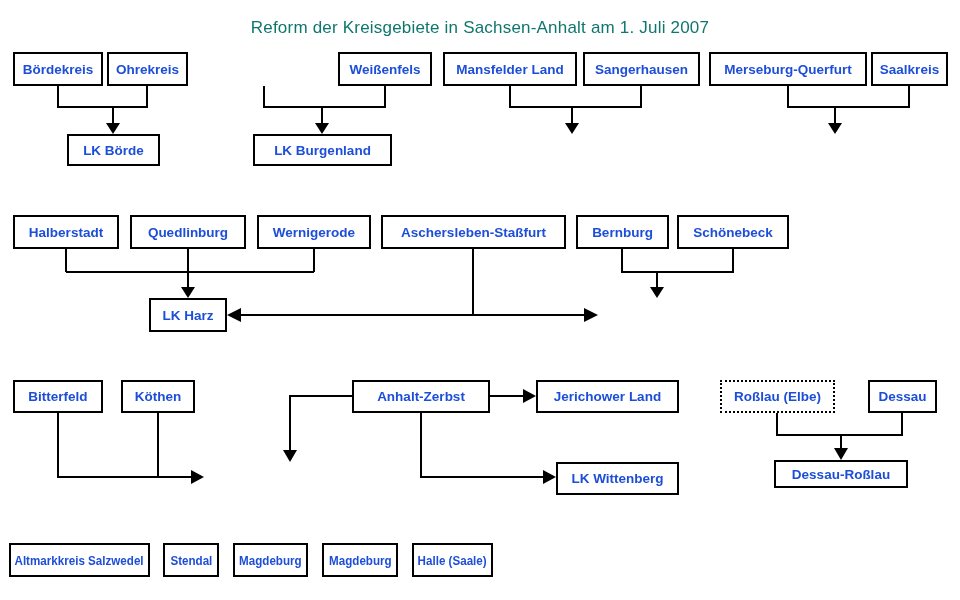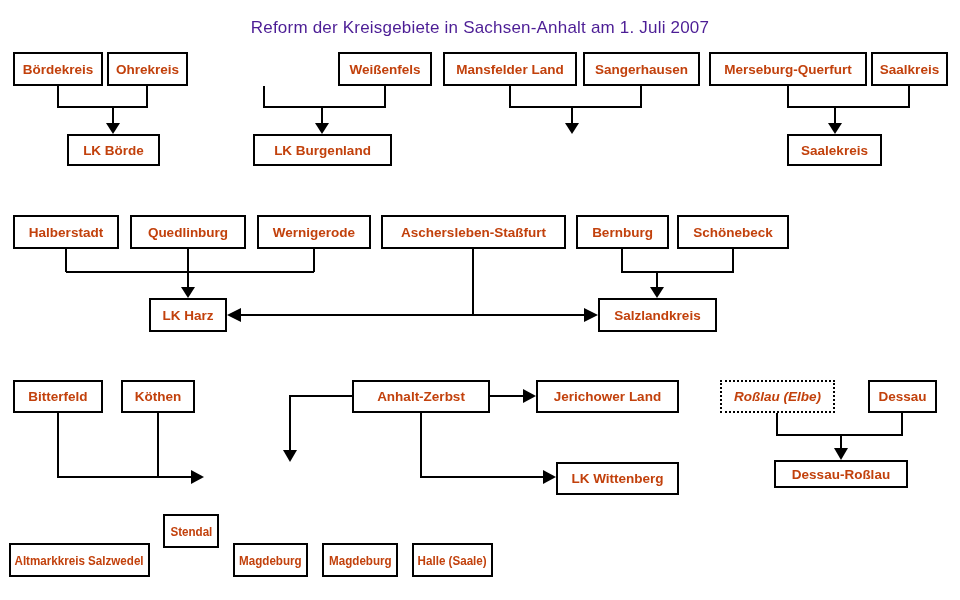--- a/index.html
+++ b/index.html
@@ -2,31 +2,31 @@
 <html><head>
 <meta charset="utf-8">
 <style>
   html,body{margin:0;padding:0;background:#fff;}
   .canvas{
     position:relative;width:960px;height:600px;background:#ffffff;
     font-family:"Liberation Sans",sans-serif;overflow:hidden;
   }
   .title{
     position:absolute;top:18px;left:0;width:960px;text-align:center;
-    font-size:17px;font-weight:400;color:#4c1d95;letter-spacing:.2px;
+    font-size:17px;font-weight:400;color:#0f766e;letter-spacing:.2px;
   }
   .connectors{position:absolute;left:0;top:0;}
   .connectors path{stroke:#000;stroke-width:2;fill:none;}
   .connectors polygon{fill:#000;stroke:none;}
   .node{
     position:absolute;box-sizing:border-box;border:2px solid #000;background:#fff;
     display:flex;align-items:center;justify-content:center;
-    font-weight:bold;font-size:13.5px;color:#c2410c;white-space:nowrap;
+    font-weight:bold;font-size:13.5px;color:#1d4ed8;white-space:nowrap;
   }
-  .node.dotted{border:2px dotted #000;font-style:italic;}
+  .node.dotted{border:2px dotted #000;}
   .lbl{display:inline-block;}
   .lbl.narrow{transform:scaleX(.86);}
 </style>
 </head>
 <body>
 
 <div class="canvas">
 
   <div class="title">Reform der Kreisgebiete in Sachsen-Anhalt am 1. Juli 2007</div>
 
@@ -115,23 +115,20 @@
   <div class="node" style="left:871px;top:52px;width:77px;height:34px">
       <span class="lbl">Saalkreis</span>
     </div>
 
   <div class="node" style="left:67px;top:134px;width:93px;height:32px">
       <span class="lbl">LK Börde</span>
     </div>
   <div class="node" style="left:253px;top:134px;width:139px;height:32px">
       <span class="lbl">LK Burgenland</span>
     </div>
-  <div class="node" style="left:787px;top:134px;width:95px;height:32px">
-      <span class="lbl">Saalekreis</span>
-    </div>
 
   <div class="node" style="left:13px;top:215px;width:106px;height:34px">
       <span class="lbl">Halberstadt</span>
     </div>
   <div class="node" style="left:130px;top:215px;width:116px;height:34px">
       <span class="lbl">Quedlinburg</span>
     </div>
   <div class="node" style="left:257px;top:215px;width:114px;height:34px">
       <span class="lbl">Wernigerode</span>
     </div>
@@ -140,23 +137,20 @@
     </div>
   <div class="node" style="left:576px;top:215px;width:93px;height:34px">
       <span class="lbl">Bernburg</span>
     </div>
   <div class="node" style="left:677px;top:215px;width:112px;height:34px">
       <span class="lbl">Schönebeck</span>
     </div>
 
   <div class="node" style="left:149px;top:298px;width:78px;height:34px">
       <span class="lbl">LK Harz</span>
-    </div>
-  <div class="node" style="left:598px;top:298px;width:119px;height:34px">
-      <span class="lbl">Salzlandkreis</span>
     </div>
 
   <div class="node" style="left:13px;top:380px;width:90px;height:33px">
       <span class="lbl">Bitterfeld</span>
     </div>
   <div class="node" style="left:121px;top:380px;width:74px;height:33px">
       <span class="lbl">Köthen</span>
     </div>
   <div class="node" style="left:352px;top:380px;width:138px;height:33px">
       <span class="lbl">Anhalt-Zerbst</span>
@@ -173,21 +167,21 @@
   <div class="node" style="left:556px;top:462px;width:123px;height:33px">
       <span class="lbl">LK Wittenberg</span>
     </div>
   <div class="node" style="left:774px;top:460px;width:134px;height:28px">
       <span class="lbl">Dessau-Roßlau</span>
     </div>
 
   <div class="node" style="left:9px;top:543px;width:141px;height:34px">
       <span class="lbl narrow">Altmarkkreis Salzwedel</span>
     </div>
-  <div class="node" style="left:163px;top:514px;width:56px;height:34px">
+  <div class="node" style="left:163px;top:543px;width:56px;height:34px">
       <span class="lbl narrow">Stendal</span>
     </div>
   <div class="node" style="left:233px;top:543px;width:75px;height:34px">
       <span class="lbl narrow">Magdeburg</span>
     </div>
   <div class="node" style="left:322px;top:543px;width:76px;height:34px">
       <span class="lbl narrow">Magdeburg</span>
     </div>
   <div class="node" style="left:412px;top:543px;width:81px;height:34px">
       <span class="lbl narrow">Halle (Saale)</span>

